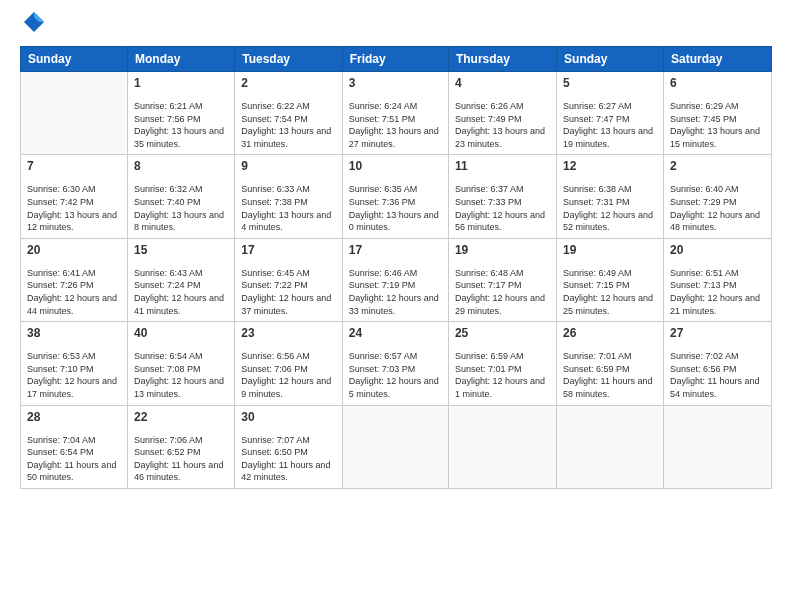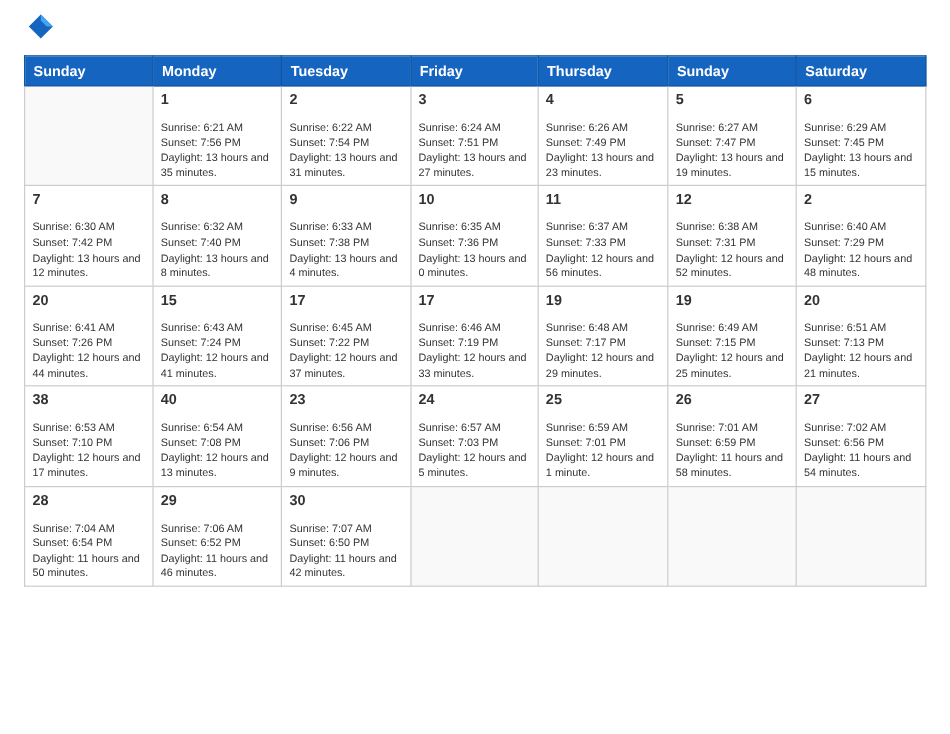--- a/index.html
+++ b/index.html
@@ -355,21 +355,21 @@
         <tr>
           <td>
         <span class="day-number">28</span>
         <div class="day-info">
           Sunrise: 7:04 AM<br>
           Sunset: 6:54 PM<br>
           Daylight: 11 hours and 50 minutes.
         </div>
       </td>
           <td>
-        <span class="day-number">29</span>
+        <span class="day-number">22</span>
         <div class="day-info">
           Sunrise: 7:06 AM<br>
           Sunset: 6:52 PM<br>
           Daylight: 11 hours and 46 minutes.
         </div>
       </td>
           <td>
         <span class="day-number">30</span>
         <div class="day-info">
           Sunrise: 7:07 AM<br>

